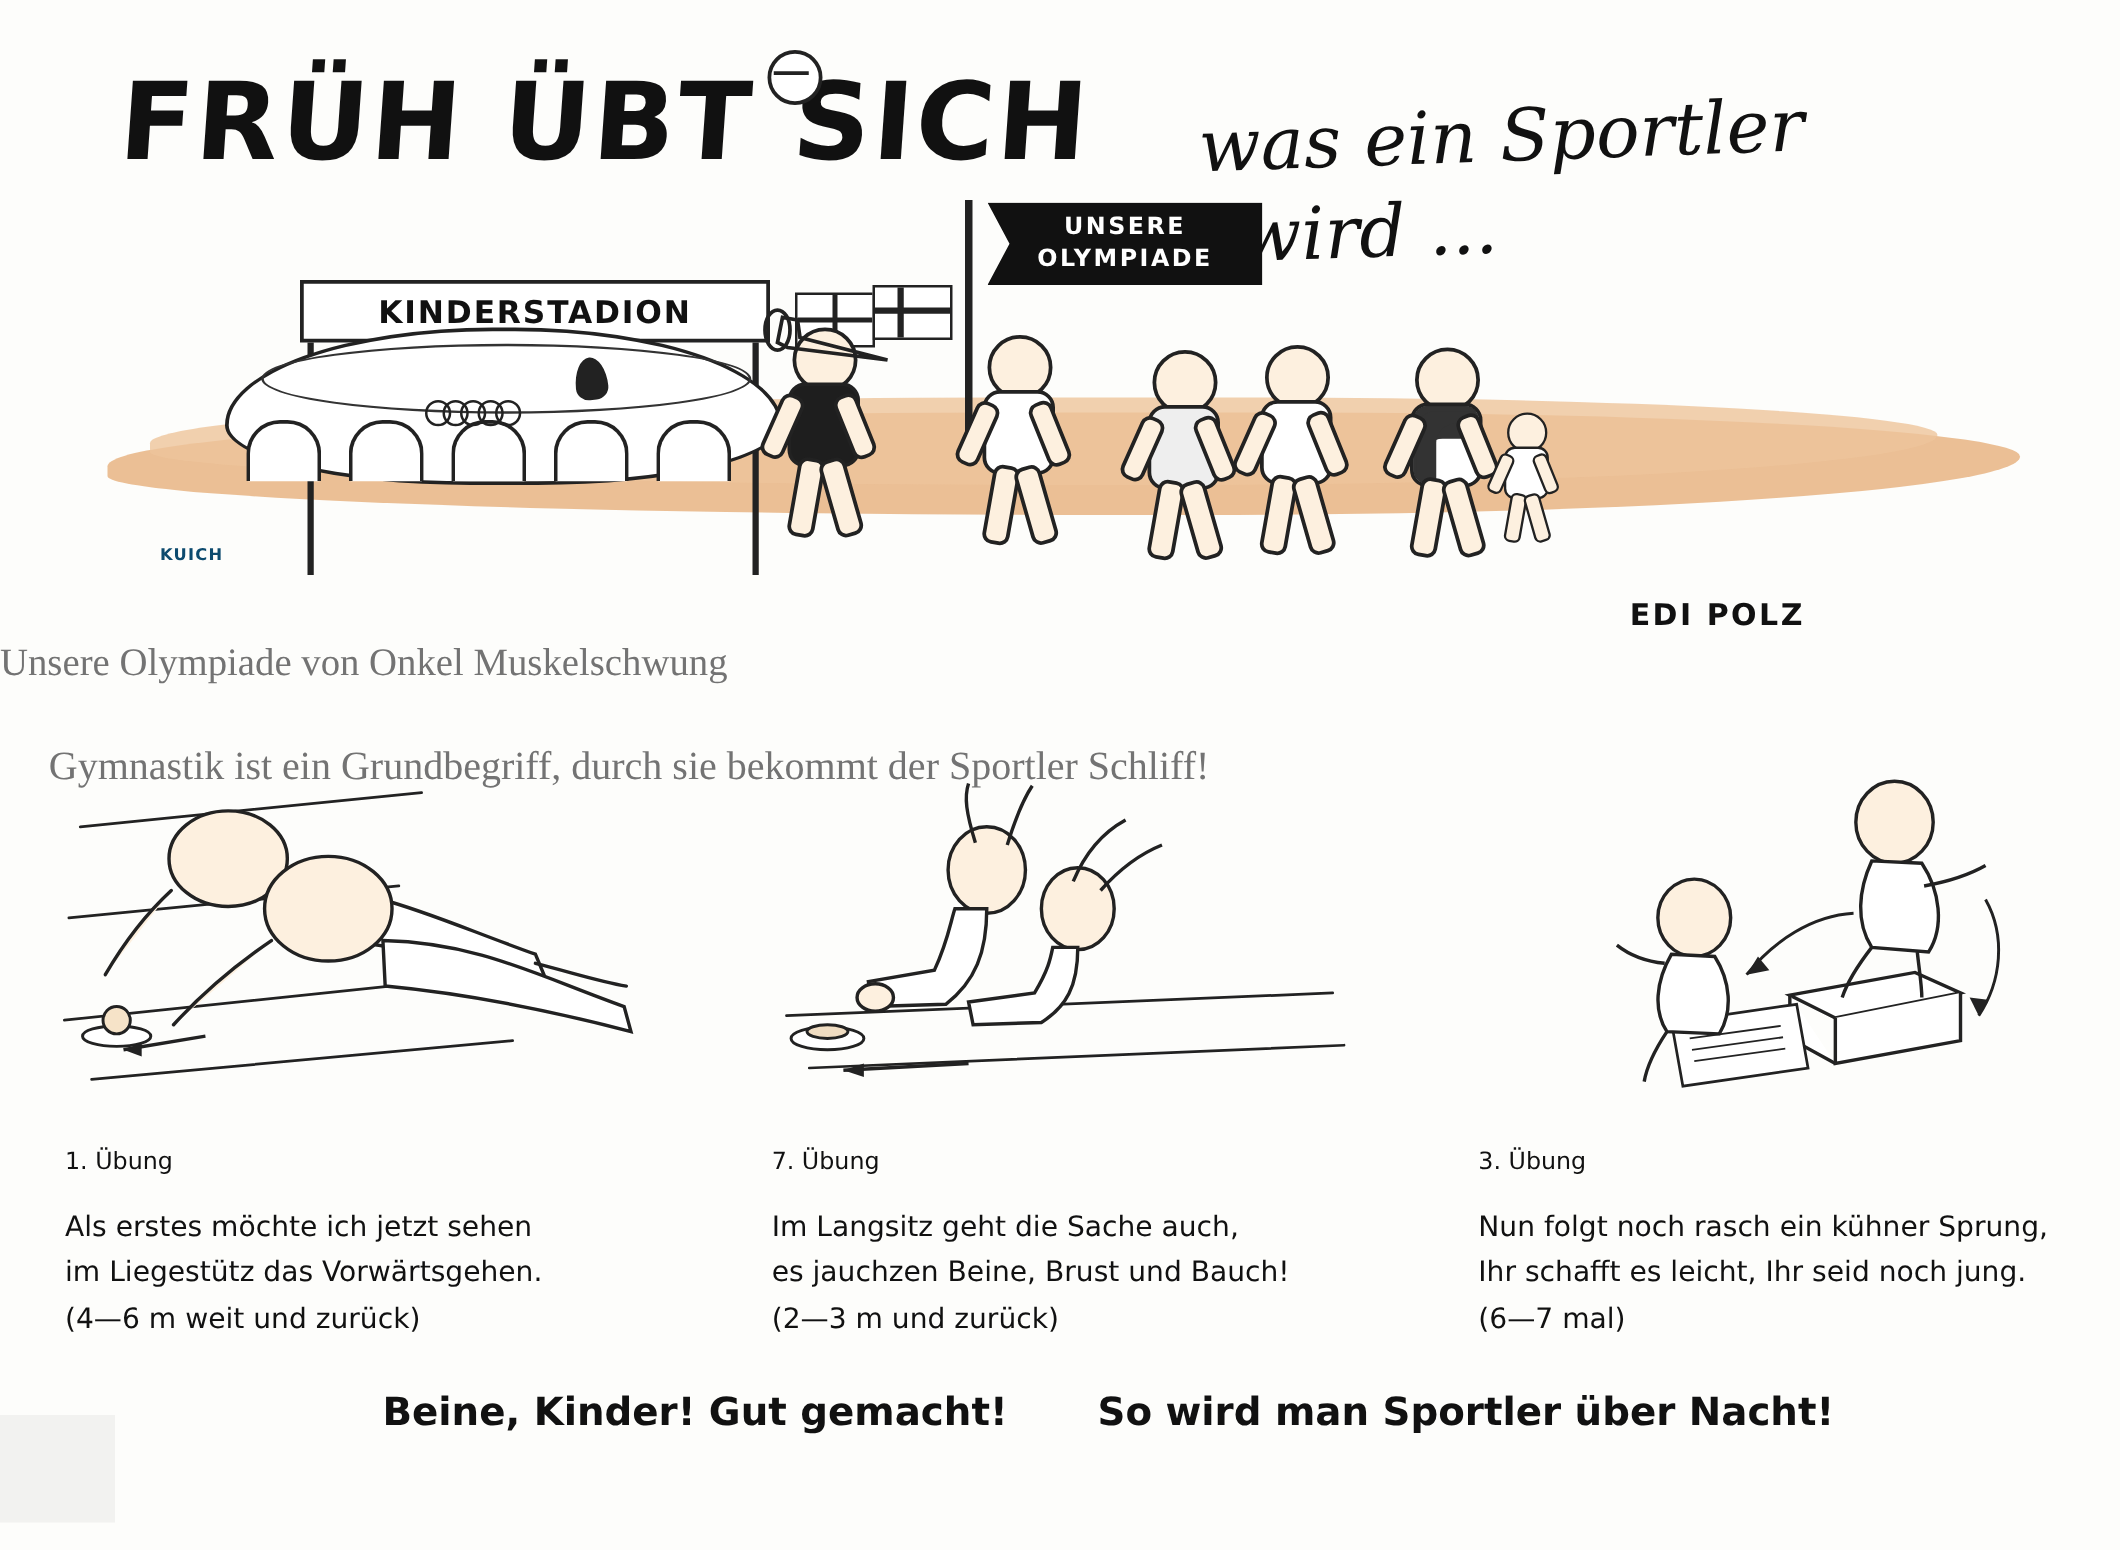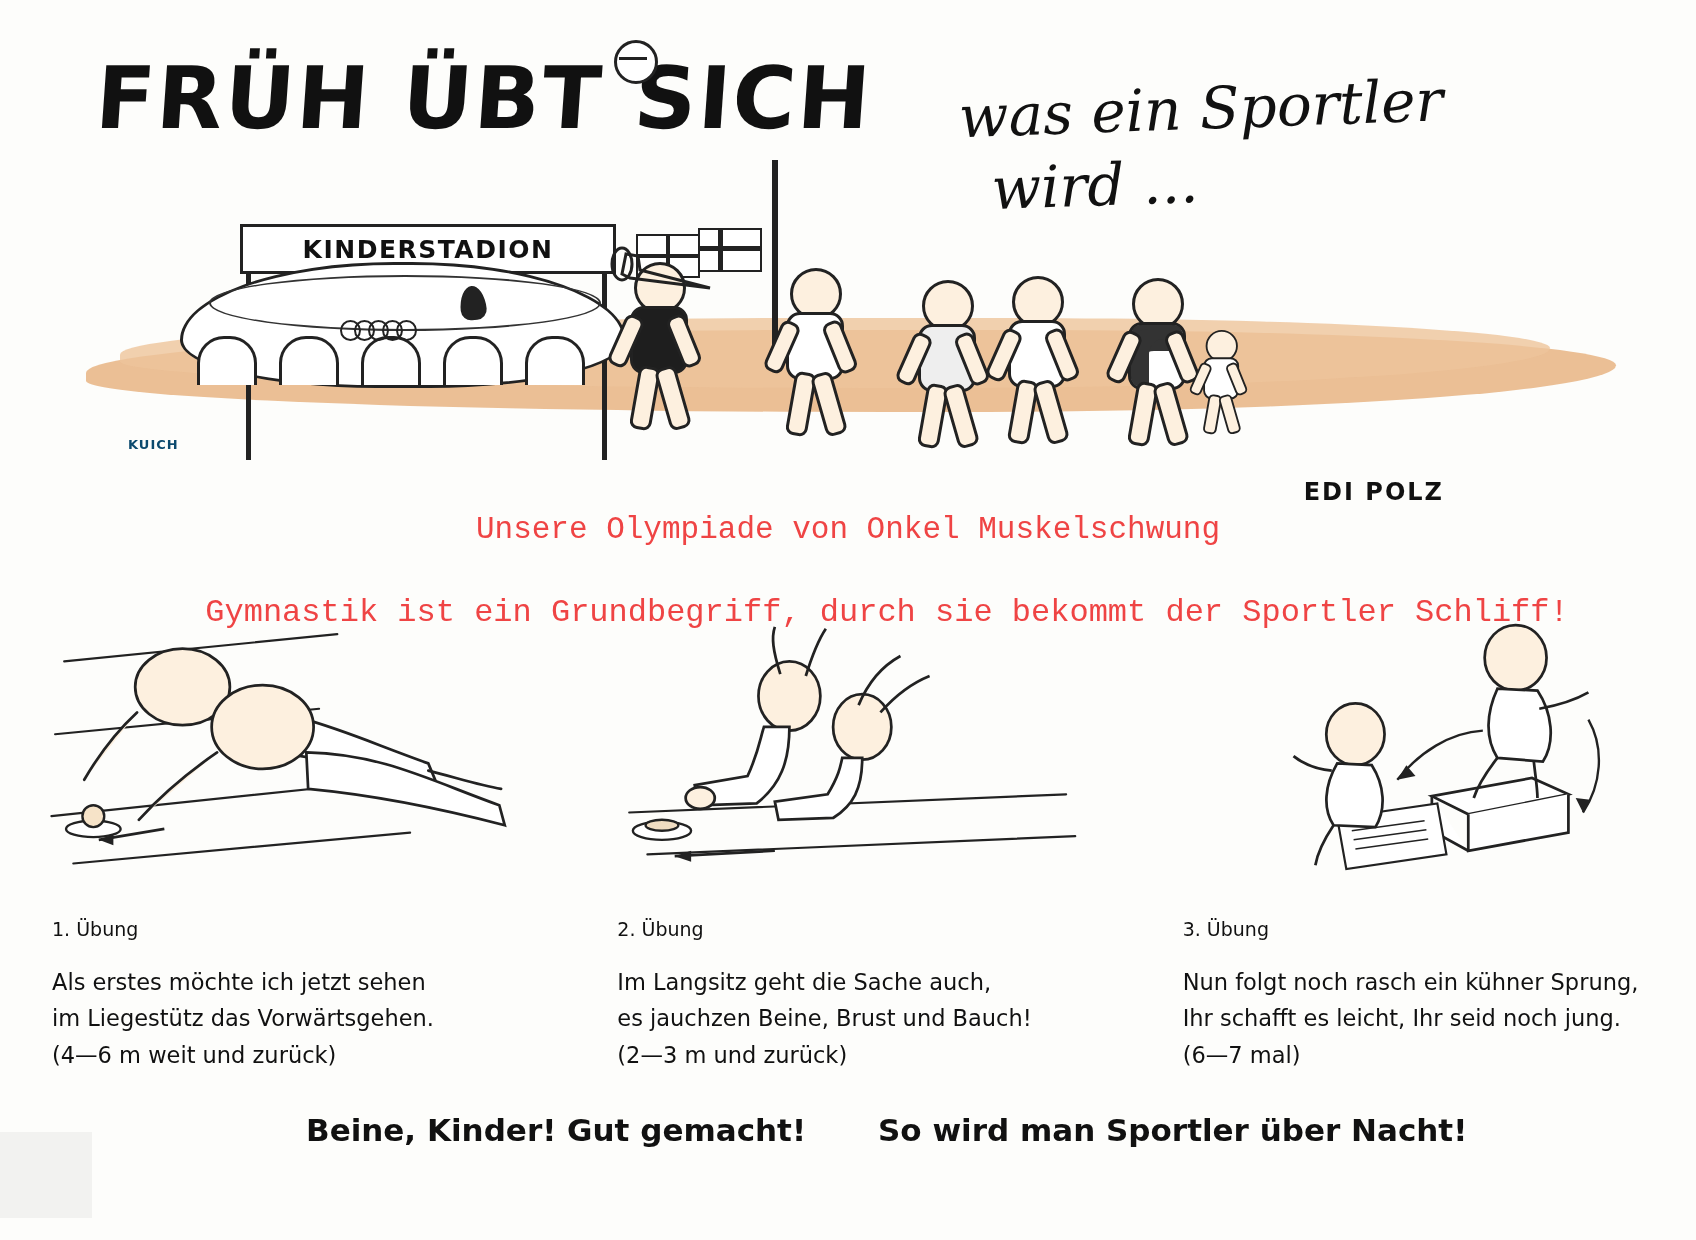--- a/index.html
+++ b/index.html
@@ -247,23 +247,22 @@
   }
   .kid .arm.l { left: 4px; transform: rotate(24deg); }
   .kid .arm.r { left: 62px; transform: rotate(-22deg); }
   .kid.dark .body { background: #1e1e1e; }
   .kid.dots .body { background: #fff; box-shadow: inset 6px 8px 0 -4px #333, inset 22px 18px 0 -4px #333, inset 12px 30px 0 -4px #333; }
 
   
   .caption-1, .caption-2 {
     position: absolute;
     width: 100%;
-    text-align: center;
-    font-family: Liberation Mono, monospace;
-    color: #ef4444;
+    font-family: Liberation Serif, serif;
+    color: #737373;
   }
   .caption-1 { top: 512px; font-size: 31px; font-weight: 400; }
   .caption-2 { top: 594px; font-size: 32px; font-weight: 500; padding-left: 39px; }
 
   
   .panels {
     position: absolute;
     left: 0; top: 612px;
     width: 1696px; height: 470px;
     display: flex;
@@ -369,20 +368,24 @@
       <div class="arm r"></div>
       <div class="leg l"></div>
       <div class="leg r"></div>
     </div>
     <svg class="motion-lines" style="position:absolute;left:560px;top:230px;width:160px;height:80px" viewBox="0 0 160 80">
       <path d="M150 58 L80 40 L78 26 L66 24 L62 44 L70 48 Z" fill="none" stroke="#222" stroke-width="3"></path>
       <ellipse cx="62" cy="34" rx="10" ry="16" fill="none" stroke="#222" stroke-width="3"></ellipse>
     </svg>
 
     <div class="pennant-pole"></div>
+    <div class="pennant">
+      <span>UNSERE</span>
+      <span>OLYMPIADE</span>
+    </div>
     <div class="kid" style="left:768px; top:268px;">
       <div class="head"></div>
       <div class="body"></div>
       <div class="arm l"></div>
       <div class="arm r"></div>
       <div class="leg l"></div>
       <div class="leg r"></div>
     </div>
 
     <div class="kid" style="left:900px; top:280px;">
@@ -489,21 +492,21 @@
           </g>
 
           <g stroke="#222" stroke-width="2.6" fill="#fff">
             <ellipse cx="56" cy="226" rx="32" ry="10"></ellipse>
             <ellipse cx="56" cy="220" rx="18" ry="6" fill="#f0ddc2"></ellipse>
           </g>
           <path d="M70 254 L180 248" stroke="#222" stroke-width="3"></path>
           <path d="M70 254 L88 248 L88 260 Z" fill="#222"></path>
         </svg>
       </div>
-      <div class="panel-label">2. Übung</div>
+      <div class="panel-label">7. Übung</div>
       <div class="panel-text">Im Langsitz geht die Sache auch,
 es jauchzen Beine, Brust und Bauch!
 (2—3 m und zurück)</div>
     </div>
 
     <div class="panel">
       <div class="panel-art">
         <svg viewBox="0 0 520 290" width="100%" height="290">
 
           <g stroke="#222" stroke-width="3" fill="#fff">

